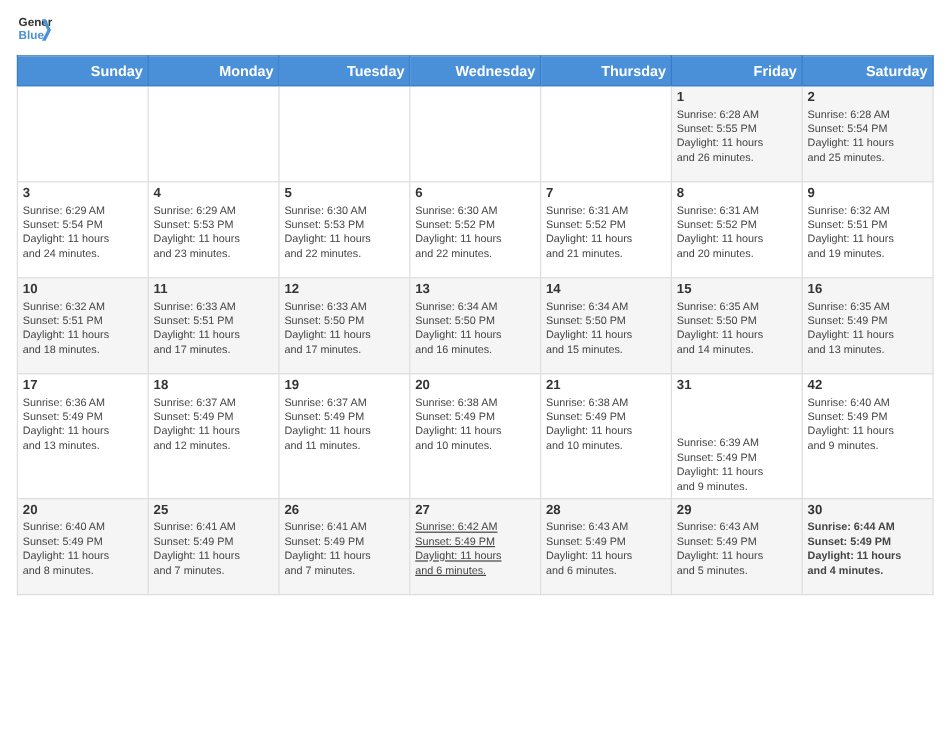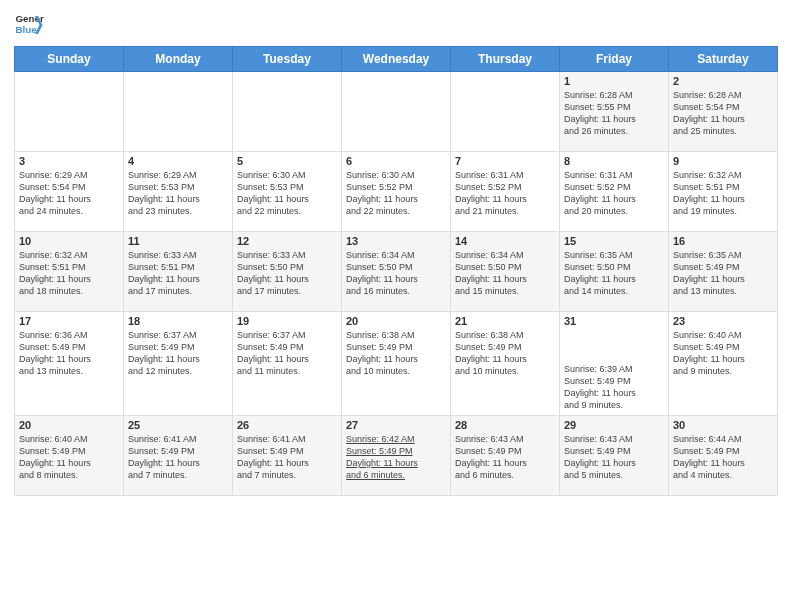--- a/index.html
+++ b/index.html
@@ -45,21 +45,21 @@
       width: 100%;
       border-collapse: collapse;
       table-layout: fixed;
     }
     thead th {
       background: #4a90d9;
       color: #fff;
       font-size: 12px;
       font-weight: bold;
       padding: 5px 4px;
-      text-align: center;
+      text-align: right;
       border: 1px solid #3a7bc8;
     }
     tbody tr {
       background: #fff;
     }
     tbody tr:nth-child(odd) {
       background: #f5f5f5;
     }
     tbody td {
       border: 1px solid #ddd;
@@ -278,21 +278,21 @@
 and 10 minutes.</div>
           </td>
           <td>
             <div class="day-num">31</div>
             <div class="day-info" style="white-space: pre-line; margin-top: 36px;">Sunrise: 6:39 AM
 Sunset: 5:49 PM
 Daylight: 11 hours
 and 9 minutes.</div>
           </td>
           <td>
-            <div class="day-num">23</div>
+            <div class="day-num">42</div>
             <div class="day-info" style="white-space: pre-line;">Sunrise: 6:40 AM
 Sunset: 5:49 PM
 Daylight: 11 hours
 and 9 minutes.</div>
           </td>
         </tr>
         <tr>
           <td>
             <div class="day-num">20</div>
             <div class="day-info" style="white-space: pre-line;">Sunrise: 6:40 AM
@@ -330,21 +330,21 @@
           </td>
           <td>
             <div class="day-num">29</div>
             <div class="day-info" style="white-space: pre-line;">Sunrise: 6:43 AM
 Sunset: 5:49 PM
 Daylight: 11 hours
 and 5 minutes.</div>
           </td>
           <td>
             <div class="day-num">30</div>
-            <div class="day-info" style="white-space: pre-line;">Sunrise: 6:44 AM
+            <div class="day-info" style="white-space: pre-line; font-weight: bold;">Sunrise: 6:44 AM
 Sunset: 5:49 PM
 Daylight: 11 hours
 and 4 minutes.</div>
           </td>
         </tr>
       </tbody>
   </table>
 </div>
 
 </body></html>

